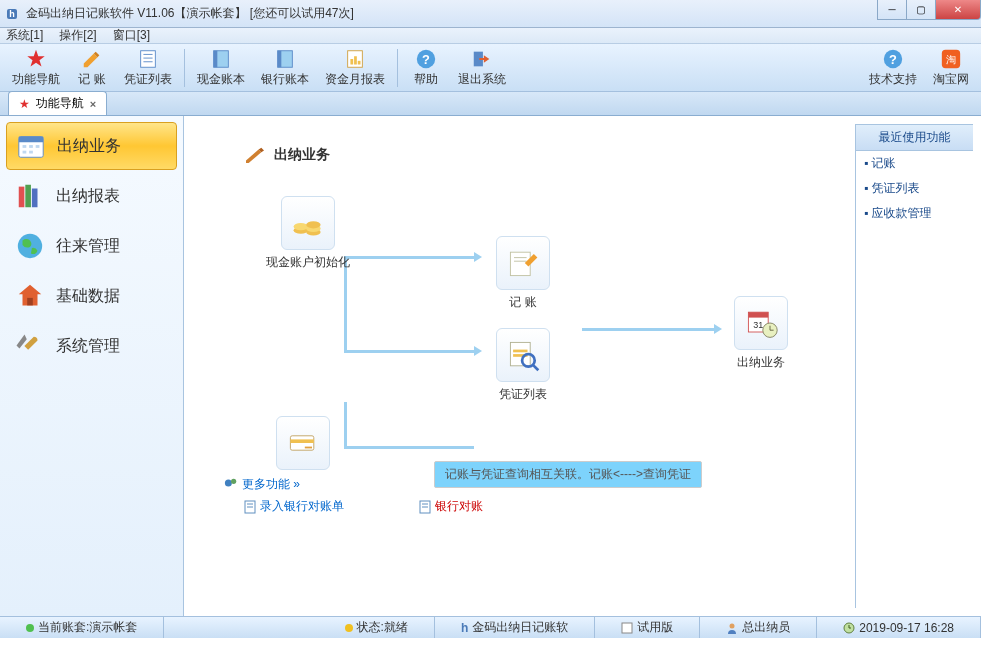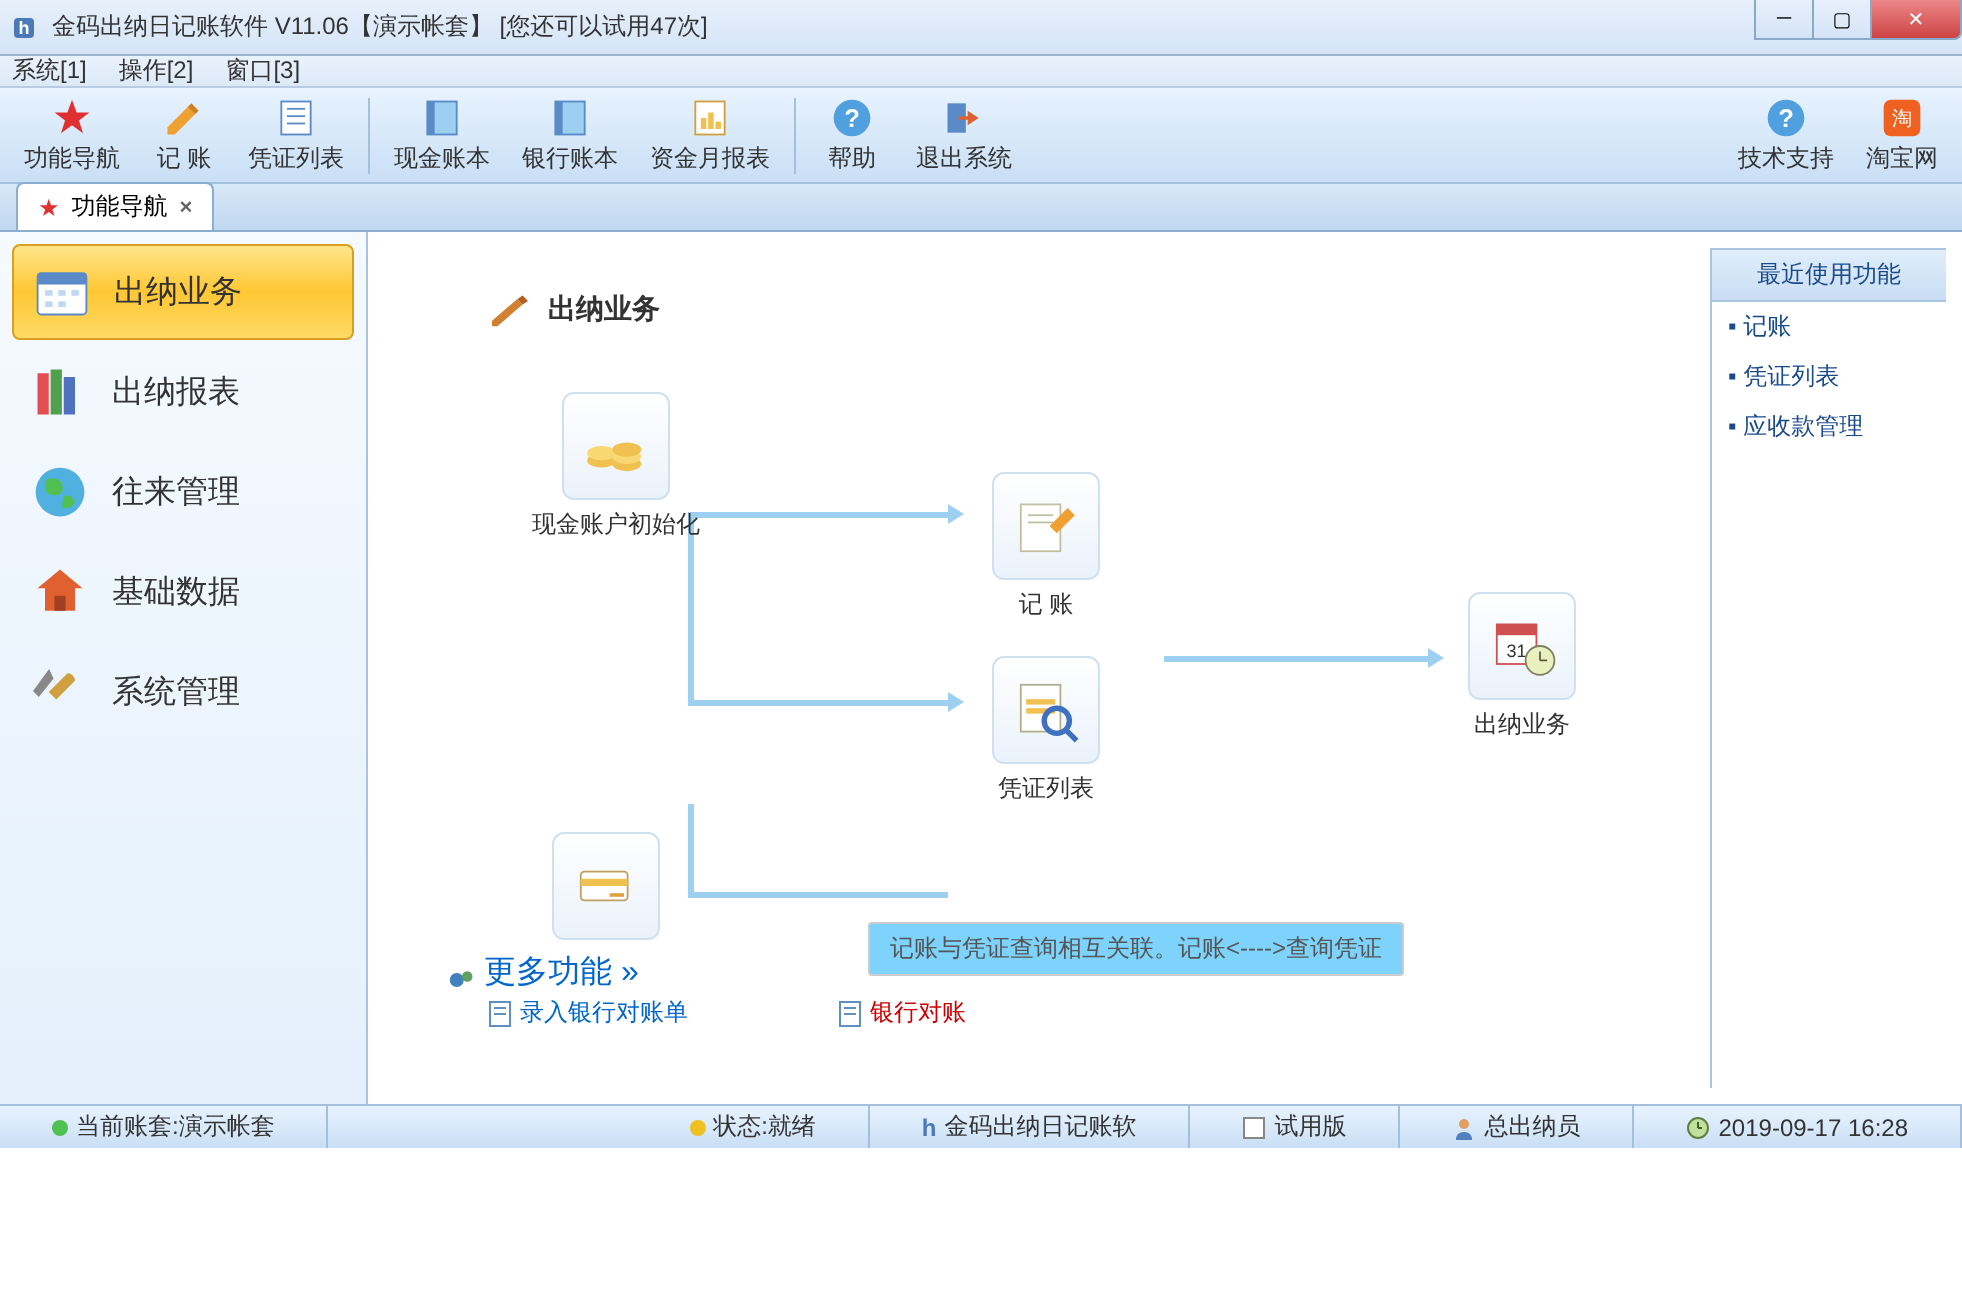--- a/index.html
+++ b/index.html
@@ -20,34 +20,34 @@
 .toolbar { height: 48px; background: linear-gradient(#e8f3ff, #c9dff5); display: flex; align-items: center; padding: 0 4px; border-bottom: 1px solid #a4c0de; }
 .tb-item { display: flex; flex-direction: column; align-items: center; justify-content: center; padding: 2px 8px; cursor: pointer; font-size: 12px; color: #333; min-width: 48px; height: 44px; }
 .tb-icon { width: 24px; height: 24px; display: flex; align-items: center; justify-content: center; margin-bottom: 1px; }
 .tb-sep { width: 1px; height: 38px; background: #a4c0de; margin: 0 4px; }
 .tb-spacer { flex: 1; }
 
 .tabstrip { height: 24px; background: linear-gradient(#d8e8f8, #c0d8f0); display: flex; align-items: flex-end; padding: 0 8px; border-bottom: 1px solid #8aadd0; }
 .tab { background: #fff; border: 1px solid #8aadd0; border-bottom: none; border-radius: 4px 4px 0 0; padding: 3px 10px; display: flex; align-items: center; font-size: 12px; gap: 6px; }
 .tab-close { cursor: pointer; color: #666; font-size: 11px; font-weight: bold; }
 
-.content { display: flex; height: 436px; }
+.content { display: flex; height: 500px; }
 
 .sidebar { width: 184px; background: linear-gradient(#f5faff, #e4f0fc); border-right: 1px solid #a8c4e0; padding: 6px; }
 .nav-item { display: flex; align-items: center; height: 48px; padding: 4px 8px; margin-bottom: 2px; cursor: pointer; border-radius: 4px; font-size: 16px; color: #333; gap: 10px; }
 .nav-item.active { background: linear-gradient(#ffe58a, #ffc733, #ffda66); border: 1px solid #d9a020; color: #333; }
 .nav-icon { width: 32px; height: 32px; display: flex; align-items: center; justify-content: center; }
 
 .main { flex: 1; background: #fff; position: relative; overflow: hidden; }
 .main-inner { position: absolute; inset: 0; }
 .workflow-title { position: absolute; left: 60px; top: 30px; display: flex; align-items: center; gap: 8px; font-size: 14px; color: #333; font-weight: bold; }
 .wf-node { position: absolute; display: flex; flex-direction: column; align-items: center; cursor: pointer; font-size: 12px; color: #333; margin-left: 12px; }
 .wf-ibox { width: 54px; height: 54px; background: linear-gradient(#fff, #eaf2fb); border: 1px solid #cfe0f0; border-radius: 6px; display: flex; align-items: center; justify-content: center; margin-bottom: 4px; }
 .wf-label { white-space: nowrap; }
-.more-funcs { position: absolute; left: 40px; top: 360px; color: #0066cc; font-size: 16px; cursor: pointer; display: flex; align-items: flex-end; gap: 4px; }
+.more-funcs { position: absolute; left: 40px; top: 360px; color: #0066cc; font-size: 12px; cursor: pointer; display: flex; align-items: flex-start; gap: 4px; }
 .sub-link { position: absolute; font-size: 12px; color: #0066cc; cursor: pointer; display: flex; align-items: center; gap: 4px; }
 .sub-link.red { color: #c00; }
 .tooltip-box { position: absolute; left: 250px; top: 345px; background: #7dd3fc; border: 1px solid #ccc; padding: 4px 10px; font-size: 12px; color: #555; border-radius: 2px; }
 .conn { position: absolute; background: #9dd0f0; }
 .arrow-r { width: 0; height: 0; border-left: 8px solid #9dd0f0; border-top: 5px solid transparent; border-bottom: 5px solid transparent; position: absolute; }
 
 .rightpanel { width: 118px; border-left: 1px solid #a8c4e0; border-top: 1px solid #a8c4e0; background: #fff; margin: 8px 8px 8px 0; }
 .rp-header { background: linear-gradient(#e0eefb, #c8ddf4); text-align: center; padding: 4px; font-size: 12px; color: #1a4a8a; border-bottom: 1px solid #a8c4e0; }
 .rp-item { padding: 4px 8px; font-size: 12px; color: #1a4a8a; cursor: pointer; }
 .rp-item::before { content: "▪ "; }

